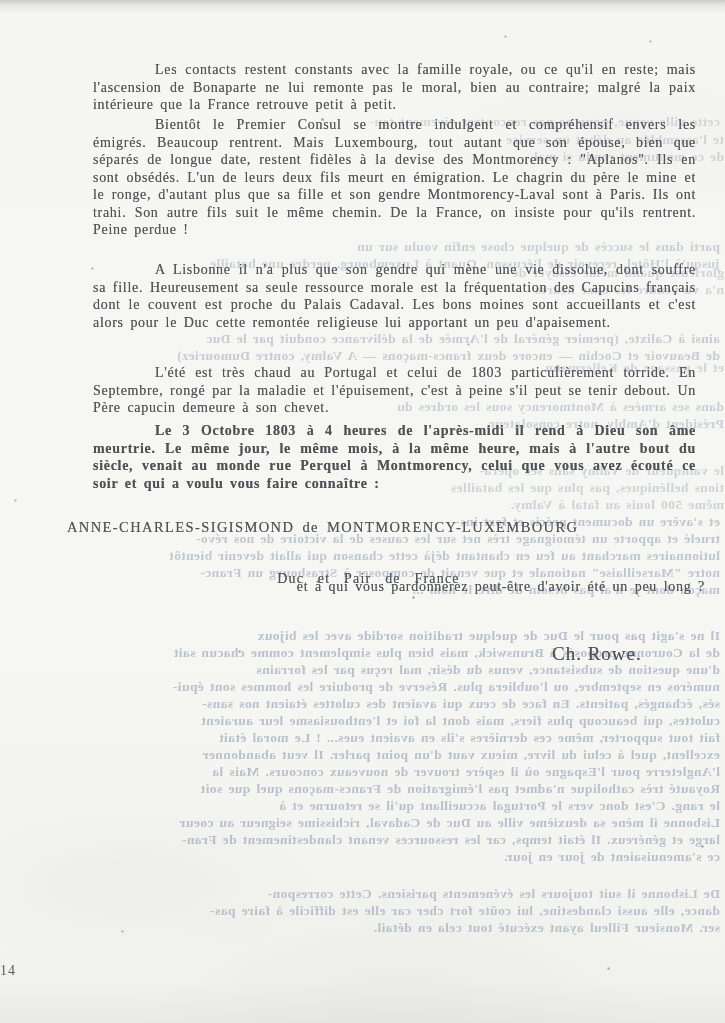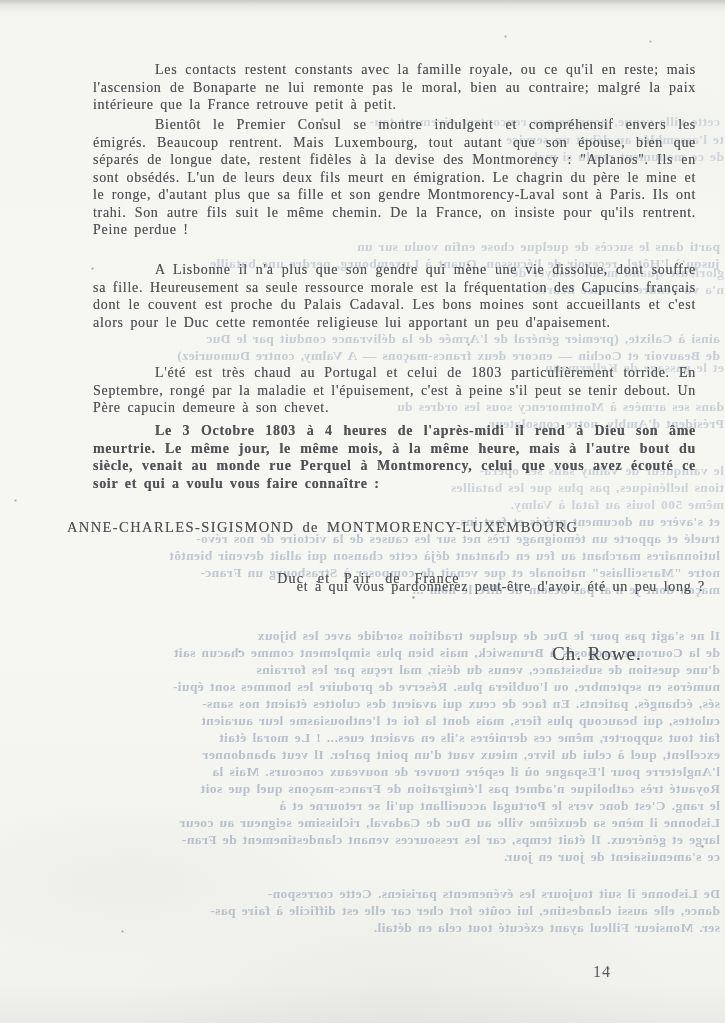--- a/index.html
+++ b/index.html
@@ -83,23 +83,23 @@
     font-size: 19px;
     letter-spacing: 1px;
     text-shadow: 0 0 0.5px rgba(70,72,76,0.55);
     z-index: 3;
   }
   .page-number {
     position: absolute;
     left: 0;
     top: 963px;
     width: 611px;
-    text-align: right;
+    text-align: left;
     color: #5a5c60;
-    font-size: 16px;
+    font-size: 14px;
     letter-spacing: 1px;
     z-index: 3;
   }
 
   
   .bleed-layer {
     position: absolute;
     inset: 0;
     z-index: 1;
     pointer-events: none;

